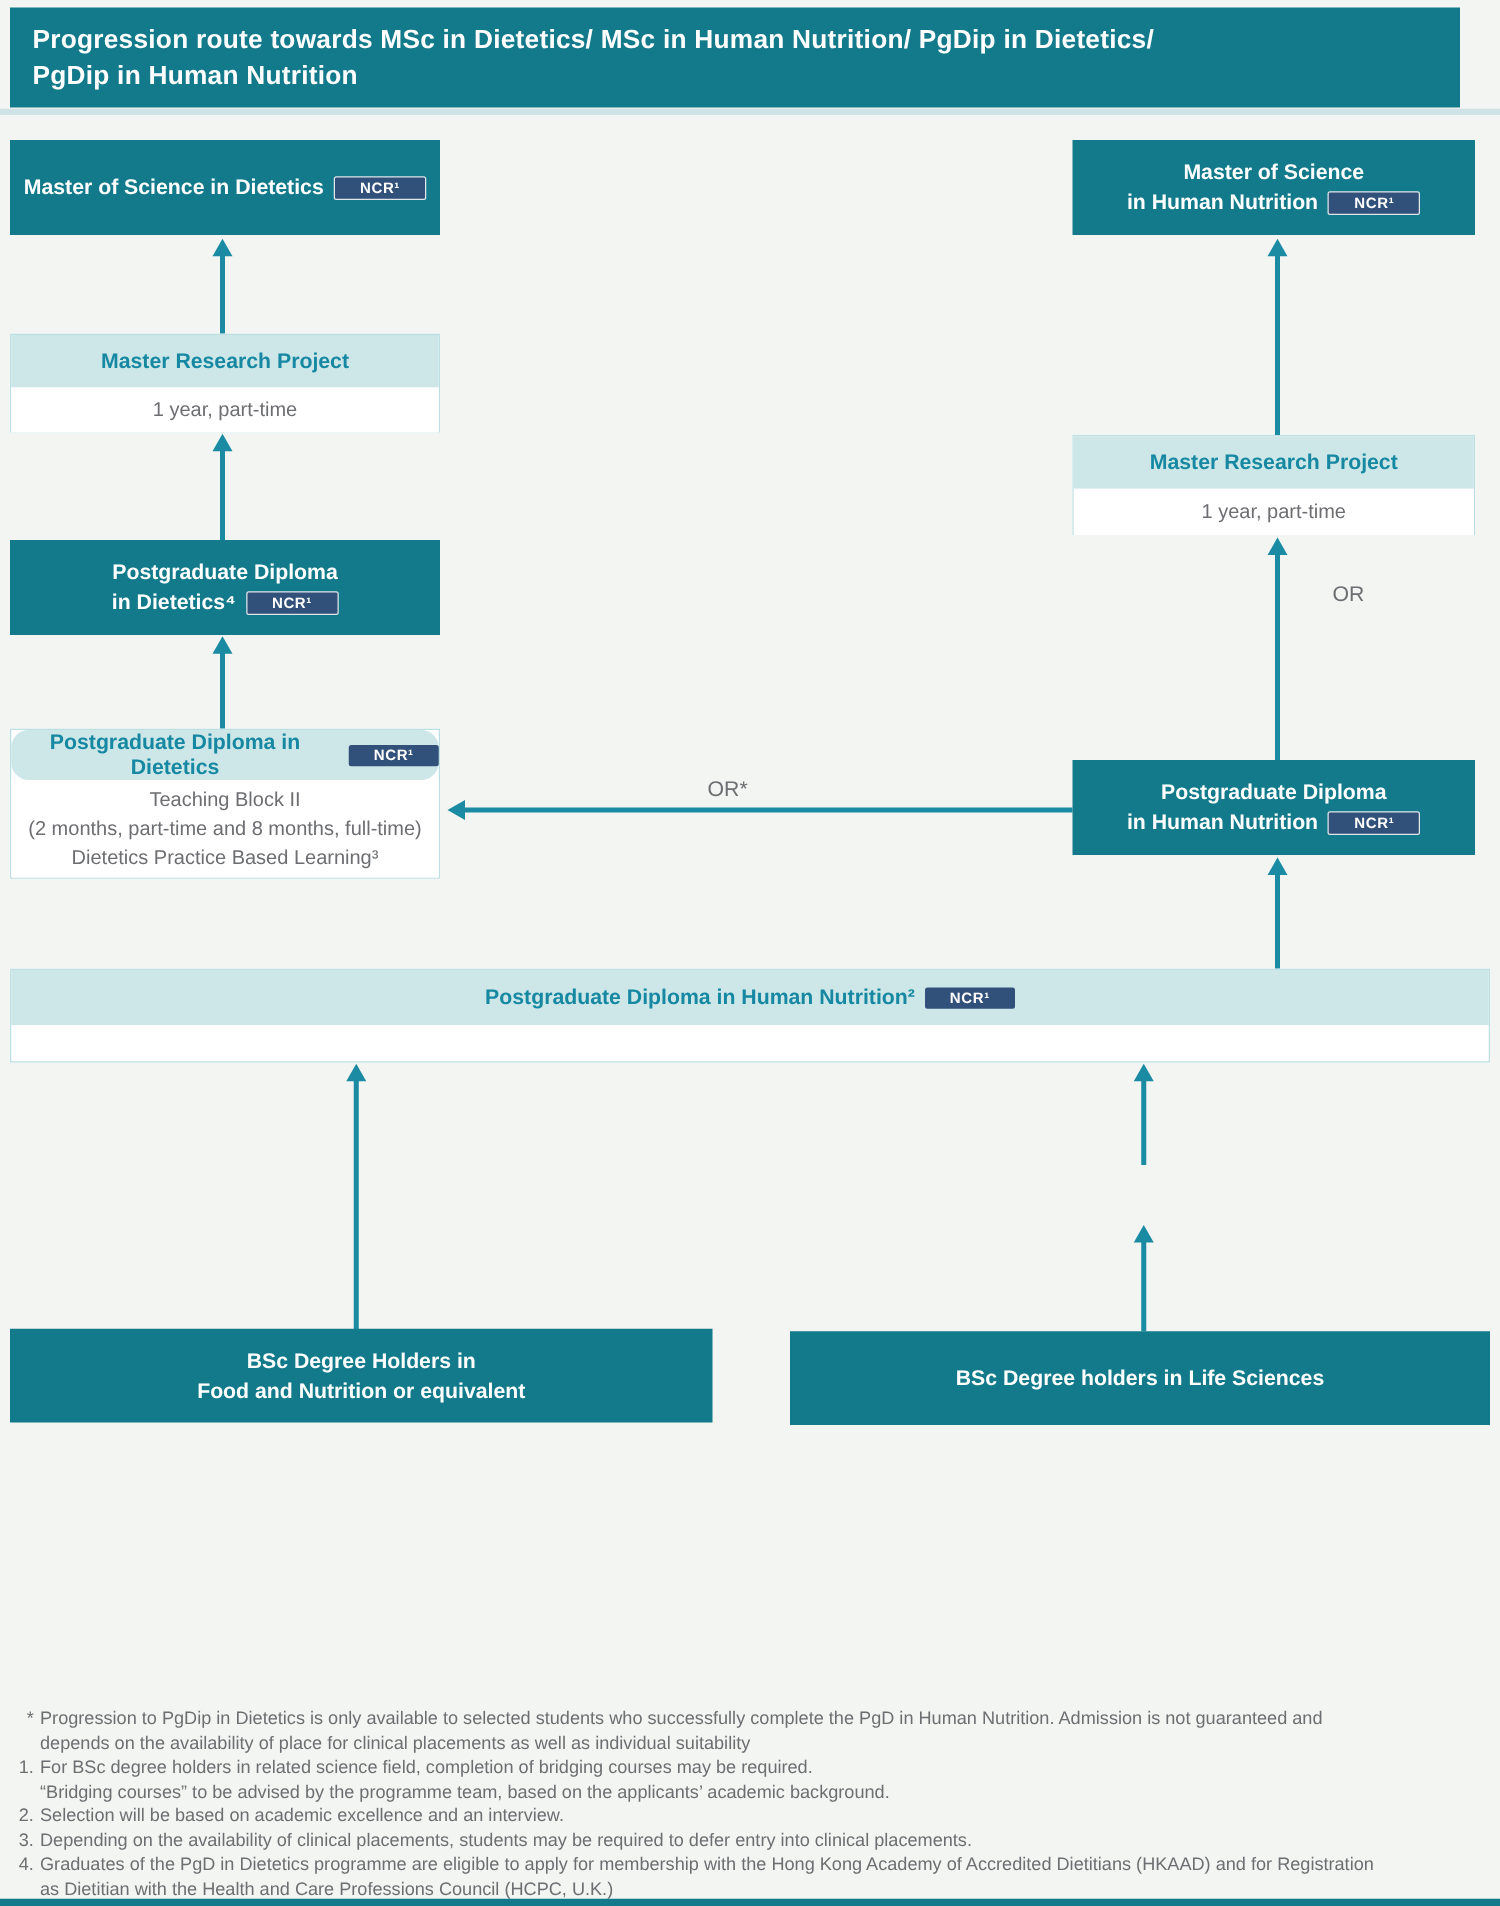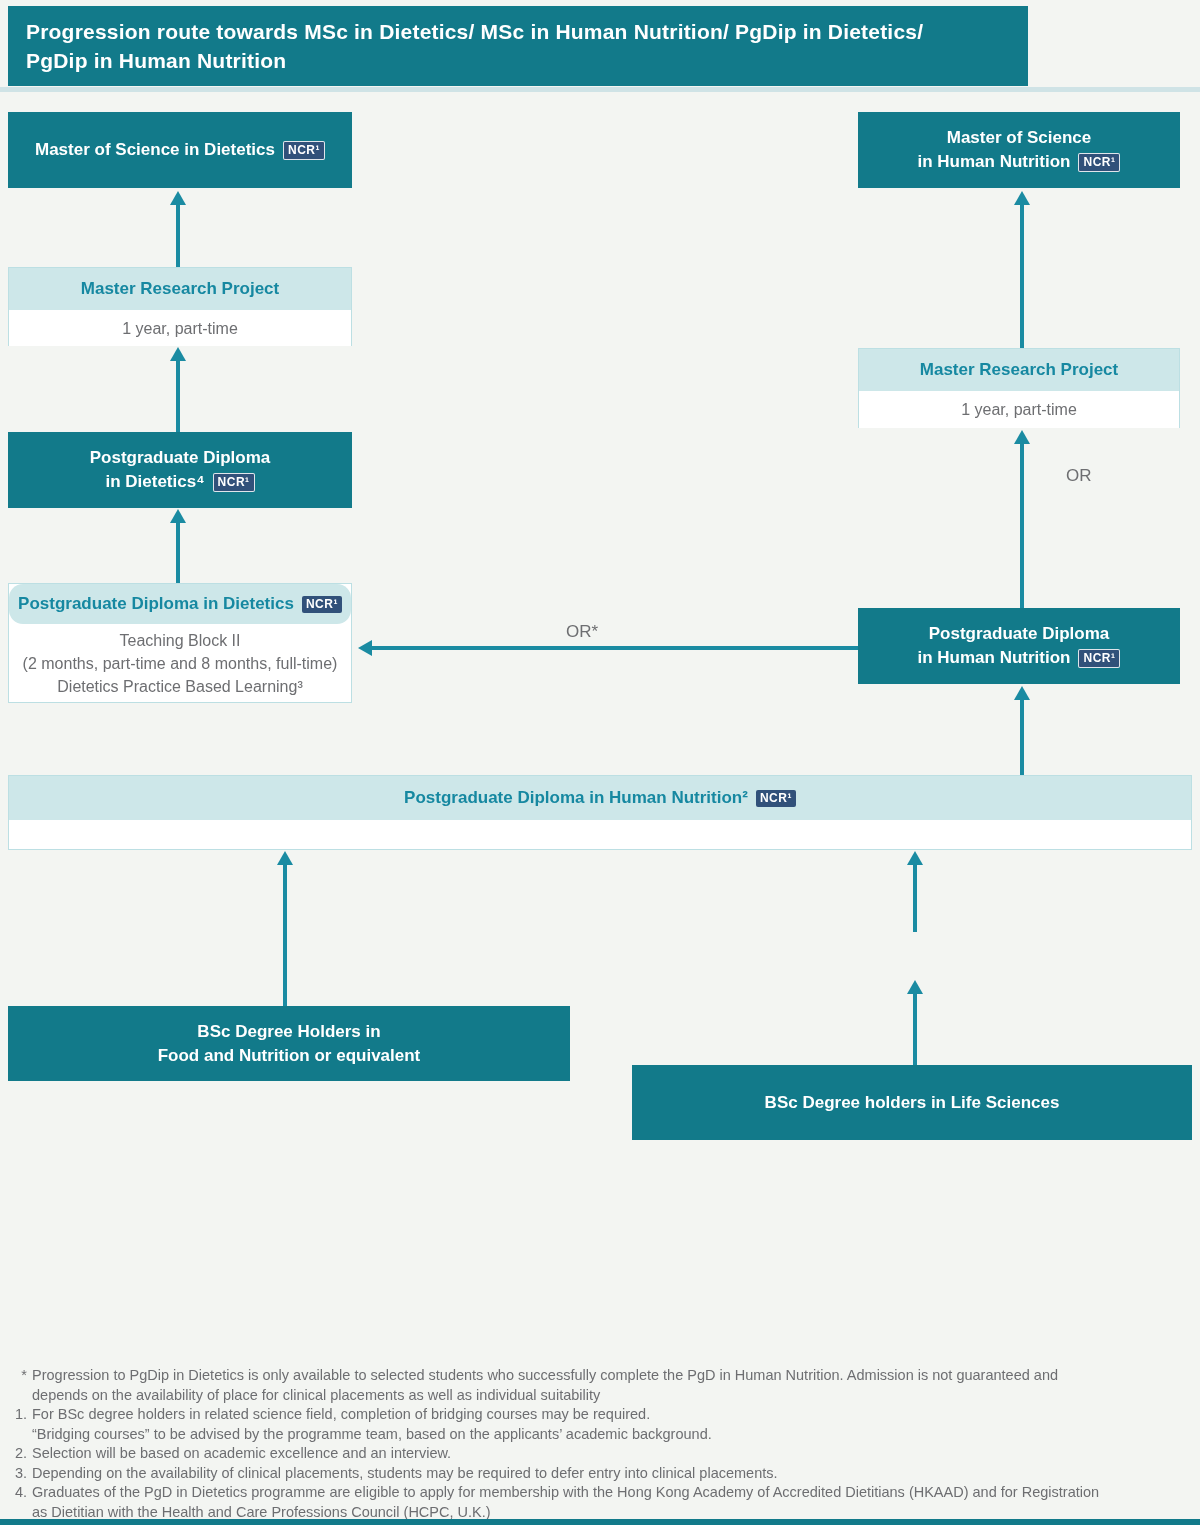--- a/index.html
+++ b/index.html
@@ -7,37 +7,37 @@
     --arrow:#1a8ba2; --heading_teal:#1688a1; --text_gray:#6d6e71;
     --badge_navy:#31517a; --page_bg:#f3f5f2; --white:#ffffff;
   }
   html,body{margin:0;padding:0;}
   body{background:var(--page_bg);font-family:"Liberation Sans","DejaVu Sans",sans-serif;}
   #canvas{position:relative;width:1200px;height:1525px;background:var(--page_bg);overflow:hidden;}
 
   .abs{position:absolute;}
 
   
-  .title-bar{left:8px;top:6px;width:1020px;height:80px;background:var(--teal_dark);
+  .title-bar{left:8px;top:6px;width:1160px;height:80px;background:var(--teal_dark);
     color:#fff;display:flex;flex-direction:column;justify-content:center;padding-left:18px;box-sizing:border-box;}
   .title-bar .t-line{font-size:21px;font-weight:bold;line-height:29px;letter-spacing:.2px;}
   .title-underline{left:0;top:87px;width:1200px;height:5px;background:#cfe3e6;}
 
   
   .dark-box{background:var(--teal_dark);color:#fff;display:flex;flex-direction:column;
     align-items:center;justify-content:center;text-align:center;box-sizing:border-box;}
   .dark-box .b-line{font-size:17px;font-weight:bold;line-height:24px;display:flex;align-items:center;gap:8px;justify-content:center;}
   .light-box{background:var(--white);border:1px solid var(--teal_border);box-sizing:border-box;}
   .light-header{background:var(--teal_light);color:var(--heading_teal);font-size:17px;font-weight:bold;
     display:flex;align-items:center;justify-content:center;gap:8px;text-align:center;}
   .light-body{background:var(--white);color:var(--text_gray);font-size:16px;
     display:flex;flex-direction:column;align-items:center;justify-content:center;text-align:right;line-height:23px;}
 
   .badge{display:inline-block;background:var(--badge_navy);color:#fff;font-weight:bold;
-    font-size:12px;line-height:13px;padding:2px 4px;border-radius:2px;letter-spacing:.5px;}
+    font-size:12px;line-height:13px;padding:2px 20px;border-radius:2px;letter-spacing:.5px;}
   .badge.on-dark{border:1px solid rgba(255,255,255,.85);}
 
   
   .v-arrow{width:16px;}
   .v-arrow .shaft{position:absolute;left:6px;top:11px;bottom:0;width:4px;background:var(--arrow);}
   .v-arrow .head{position:absolute;top:0;left:0;width:0;height:0;
     border-left:8px solid transparent;border-right:8px solid transparent;border-bottom:14px solid var(--arrow);}
   .h-arrow{height:16px;}
   .h-arrow .shaft{position:absolute;top:6px;left:11px;right:0;height:4px;background:var(--arrow);}
   .h-arrow .head{position:absolute;left:0;top:0;width:0;height:0;
@@ -171,21 +171,21 @@
     <div class="head"></div>
       <div class="shaft"></div>
   </div>
 
 
   <div class="abs v-arrow" style="left:907px;top:980px;height:85px;">
     <div class="head"></div>
       <div class="shaft"></div>
   </div>
 
-  <div class="abs dark-box" style="left:8px;top:1006px;width:562px;height:75px;">
+  <div class="abs dark-box" style="left:8px;top:1063px;width:562px;height:75px;">
     <div class="b-line">BSc Degree Holders in</div>
     <div class="b-line">Food and Nutrition or equivalent</div>
   </div>
 
   <div class="abs dark-box" style="left:632px;top:1065px;width:560px;height:75px;">
     <div class="b-line">BSc Degree holders in Life Sciences</div>
   </div>
 
   <div class="abs footnotes">
     <div class="fn-row">

